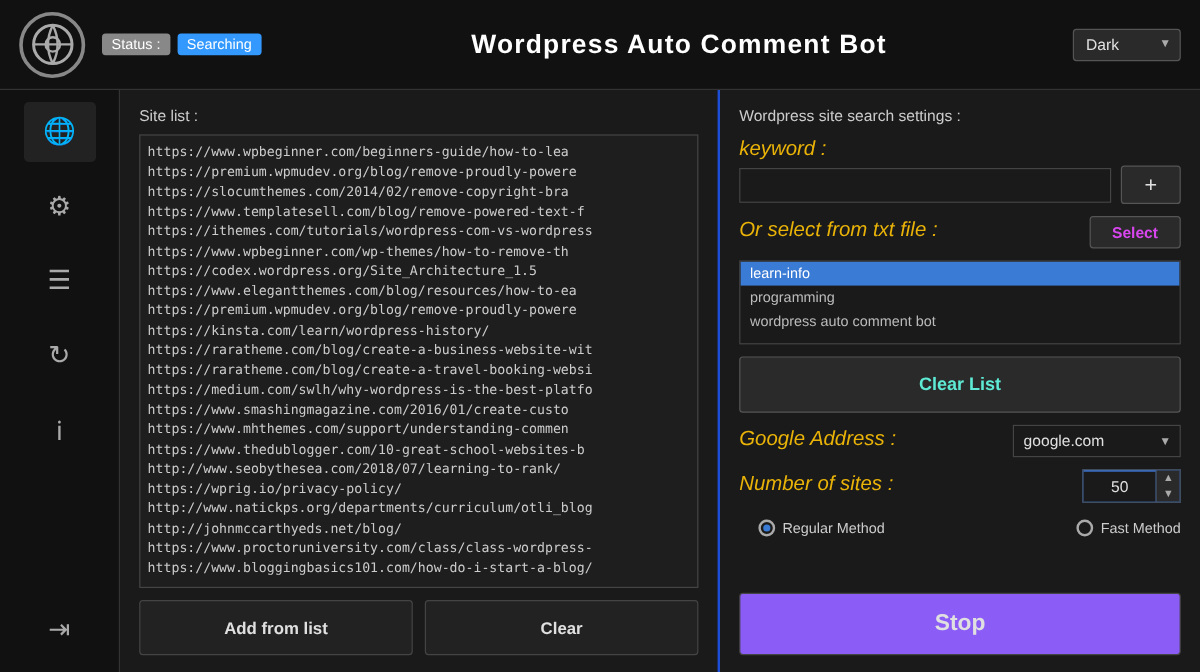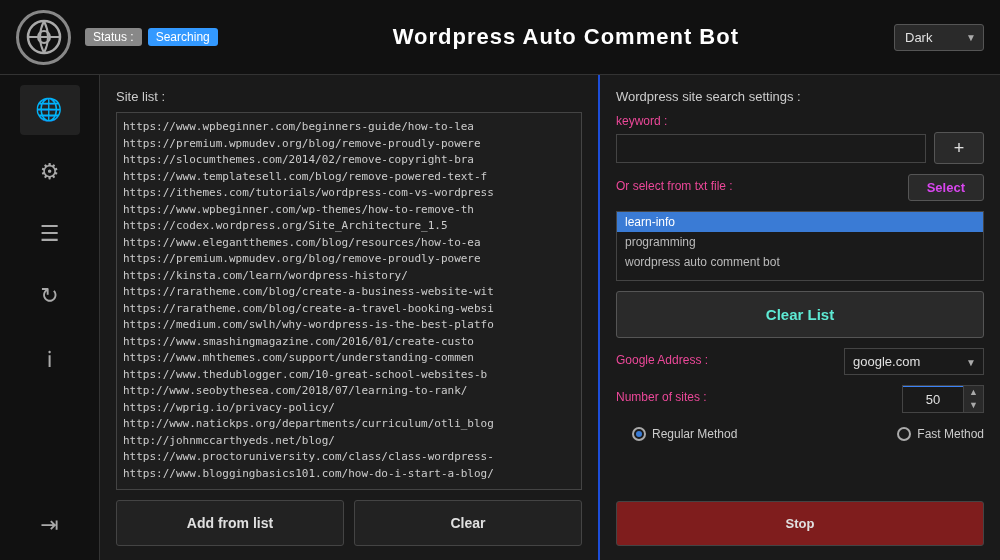--- a/index.html
+++ b/index.html
@@ -185,23 +185,24 @@
       padding: 14px 16px;
       display: flex;
       flex-direction: column;
       gap: 10px;
     }
     .right-title {
       color: #ccc;
       font-size: 13px;
     }
     .field-label {
-      color: #ec4899;
-      font-size: 12px;
+      color: #eab308;
+      font-size: 17px;
       margin-bottom: 4px;
+      font-style: italic;
     }
     .keyword-row {
       display: flex;
       gap: 8px;
       align-items: center;
     }
     .keyword-input {
       flex: 1;
       background: #1a1a1a;
       border: 1px solid #444;
@@ -358,25 +359,25 @@
       height: 6px;
       border-radius: 50%;
       background: #3a7bd5;
     }
     .radio-label {
       color: #ccc;
       font-size: 12px;
     }
 
     .btn-stop {
-      background: #7f1d1d;
+      background: #8b5cf6;
       border: 1px solid #444;
       color: #e0e0e0;
       padding: 14px 10px;
-      font-size: 13px;
+      font-size: 19px;
       font-weight: bold;
       cursor: pointer;
       border-radius: 3px;
       width: 100%;
       margin-top: auto;
     }
   </style>
 </head>
 <body>
 

